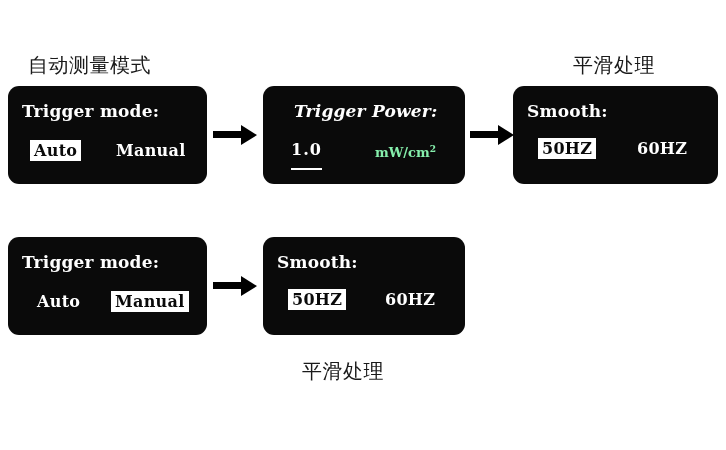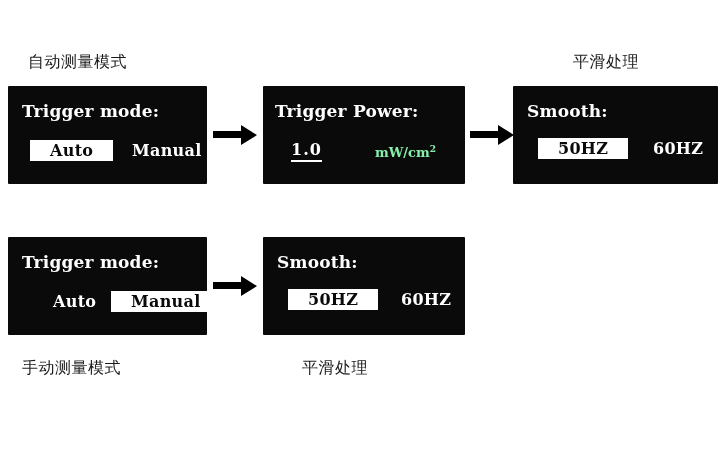--- a/index.html
+++ b/index.html
@@ -15,65 +15,65 @@
     overflow: hidden;
   }
   .canvas {
     position: relative;
     width: 726px;
     height: 450px;
   }
   .caption {
     position: absolute;
     font-family: "DejaVu Sans", sans-serif;
-    font-size: 16px;
+    font-size: 20px;
     color: #1a1a1a;
     white-space: nowrap;
     letter-spacing: 0.5px;
   }
   .screen {
     position: absolute;
     background: #0a0a0a;
-    border-radius: 1px;
+    border-radius: 11px;
     box-sizing: border-box;
     color: #ffffff;
     font-family: "DejaVu Serif", serif;
   }
   .screen-title {
     position: absolute;
     font-family: "DejaVu Serif", serif;
     font-weight: bold;
     font-size: 17px;
     color: #ffffff;
     white-space: nowrap;
     letter-spacing: 0.2px;
   }
   .opt {
     position: absolute;
     font-family: "DejaVu Serif", serif;
     font-weight: bold;
     font-size: 16px;
     color: #ffffff;
     white-space: nowrap;
-    padding: 1px 20px;
+    padding: 1px 4px;
     letter-spacing: 0.3px;
   }
   .opt.sel {
     background: #ffffff;
     color: #0a0a0a;
   }
   .value {
     position: absolute;
     font-family: "DejaVu Serif", serif;
     font-weight: bold;
     font-size: 16px;
     color: #ffffff;
     white-space: nowrap;
     border-bottom: 2px solid #ffffff;
-    padding-bottom: 1px;
+    padding-bottom: 9px;
     letter-spacing: 1px;
   }
   .unit {
     position: absolute;
     font-family: "DejaVu Serif", serif;
     font-weight: bold;
     font-size: 13px;
     color: #86efac;
     white-space: nowrap;
   }
@@ -103,31 +103,30 @@
     border-left: 16px solid #000000;
   }
 </style>
 </head>
 <body>
 
 <div class="canvas">
 
   <div class="caption" style="left:28px; top:52px;">自动测量模式</div>
   <div class="caption" style="left:573px; top:52px;">平滑处理</div>
-  <div class="caption" style="left:22px; top:358px;">手动测量模式</div>
   <div class="caption" style="left:302px; top:358px;">平滑处理</div>
 
   <div class="screen" style="left:8px; top:86px; width:199px; height:98px;">
     <div class="screen-title" style="left:14px; top:15px;">Trigger mode:</div>
     <div class="opt sel" style="left:22px; top:54px;">Auto</div>
     <div class="opt" style="left:104px; top:54px;">Manual</div>
   </div>
 
   <div class="screen" style="left:263px; top:86px; width:202px; height:98px;">
-    <div class="screen-title" style="left:12px; top:15px;">Trigger Power:</div>
+    <div class="screen-title" style="left:31px; top:15px;font-style:italic;">Trigger Power:</div>
     <div class="value" style="left:28px; top:54px;">1.0</div>
     <div class="unit" style="left:112px; top:58px;"><span>mW/cm</span><sup>2</sup></div>
   </div>
 
   <div class="screen" style="left:513px; top:86px; width:205px; height:98px;">
     <div class="screen-title" style="left:14px; top:15px;">Smooth:</div>
     <div class="opt sel" style="left:25px; top:52px;">50HZ</div>
     <div class="opt" style="left:120px; top:52px;">60HZ</div>
   </div>
 

